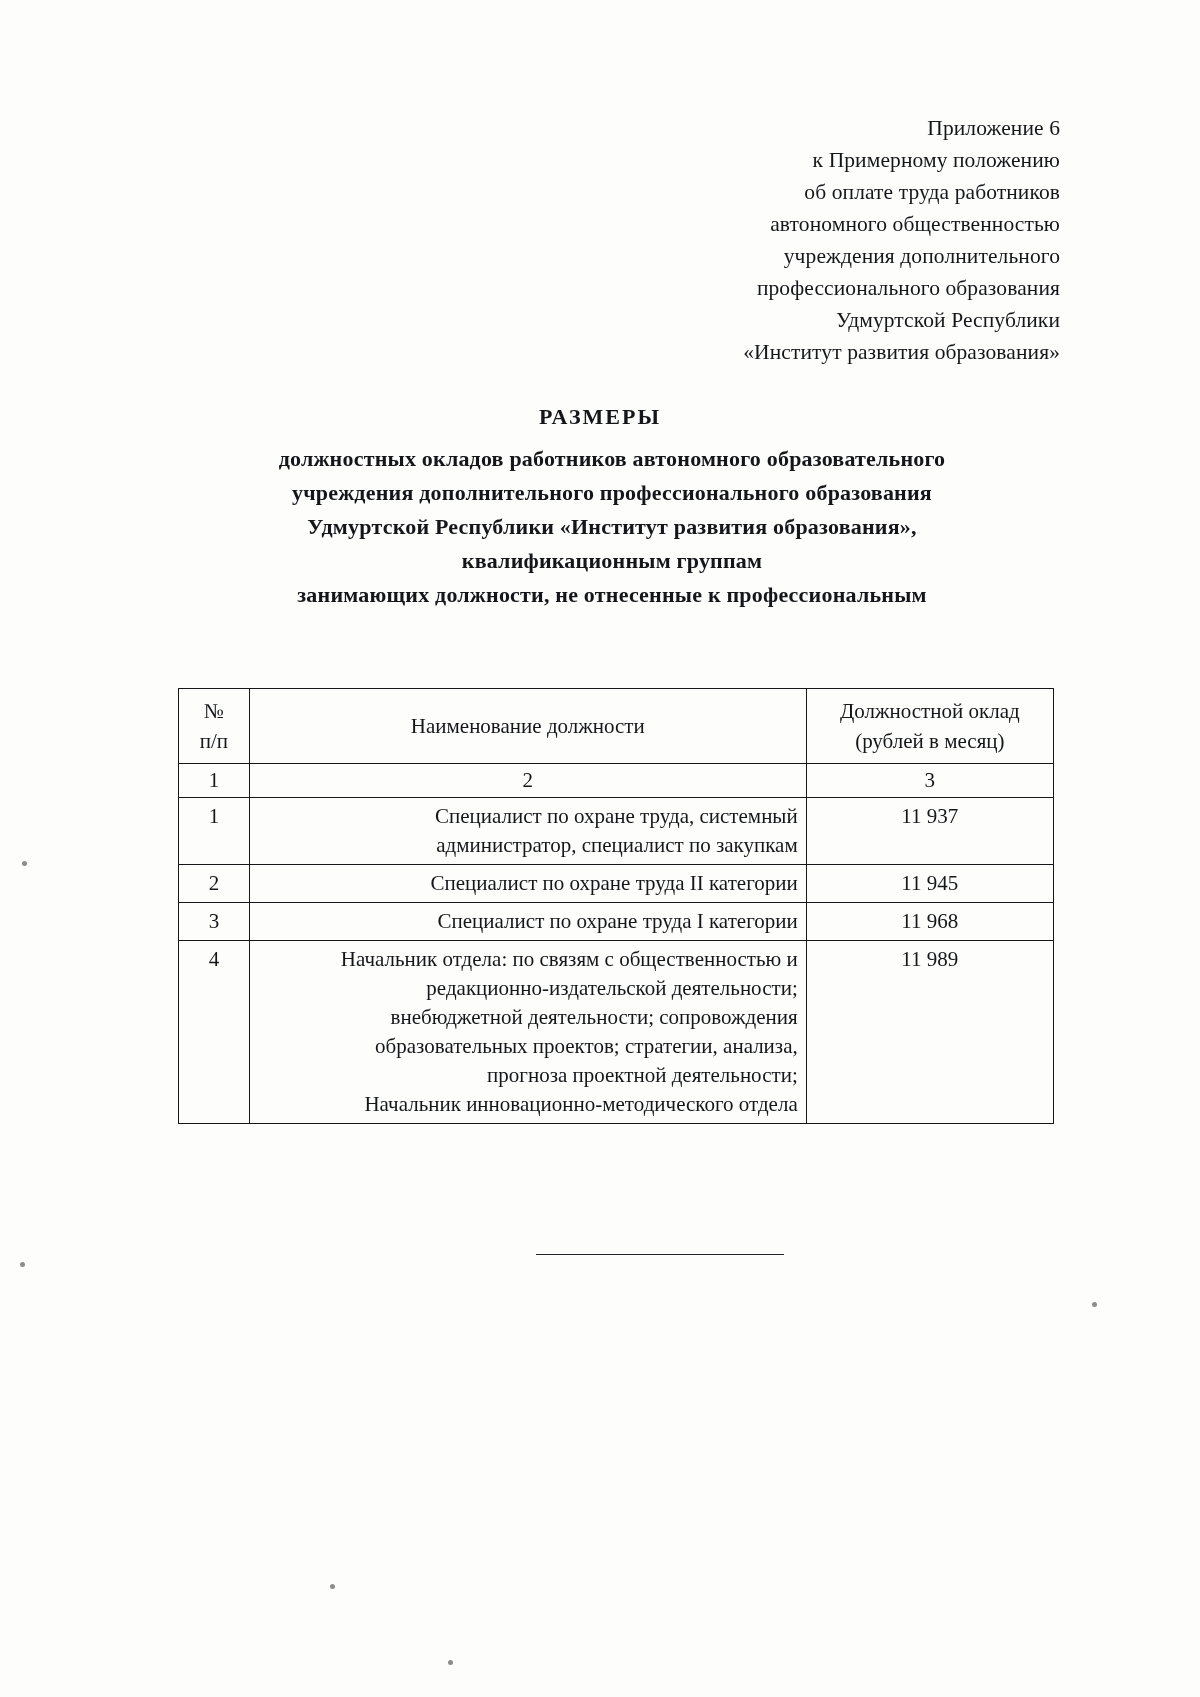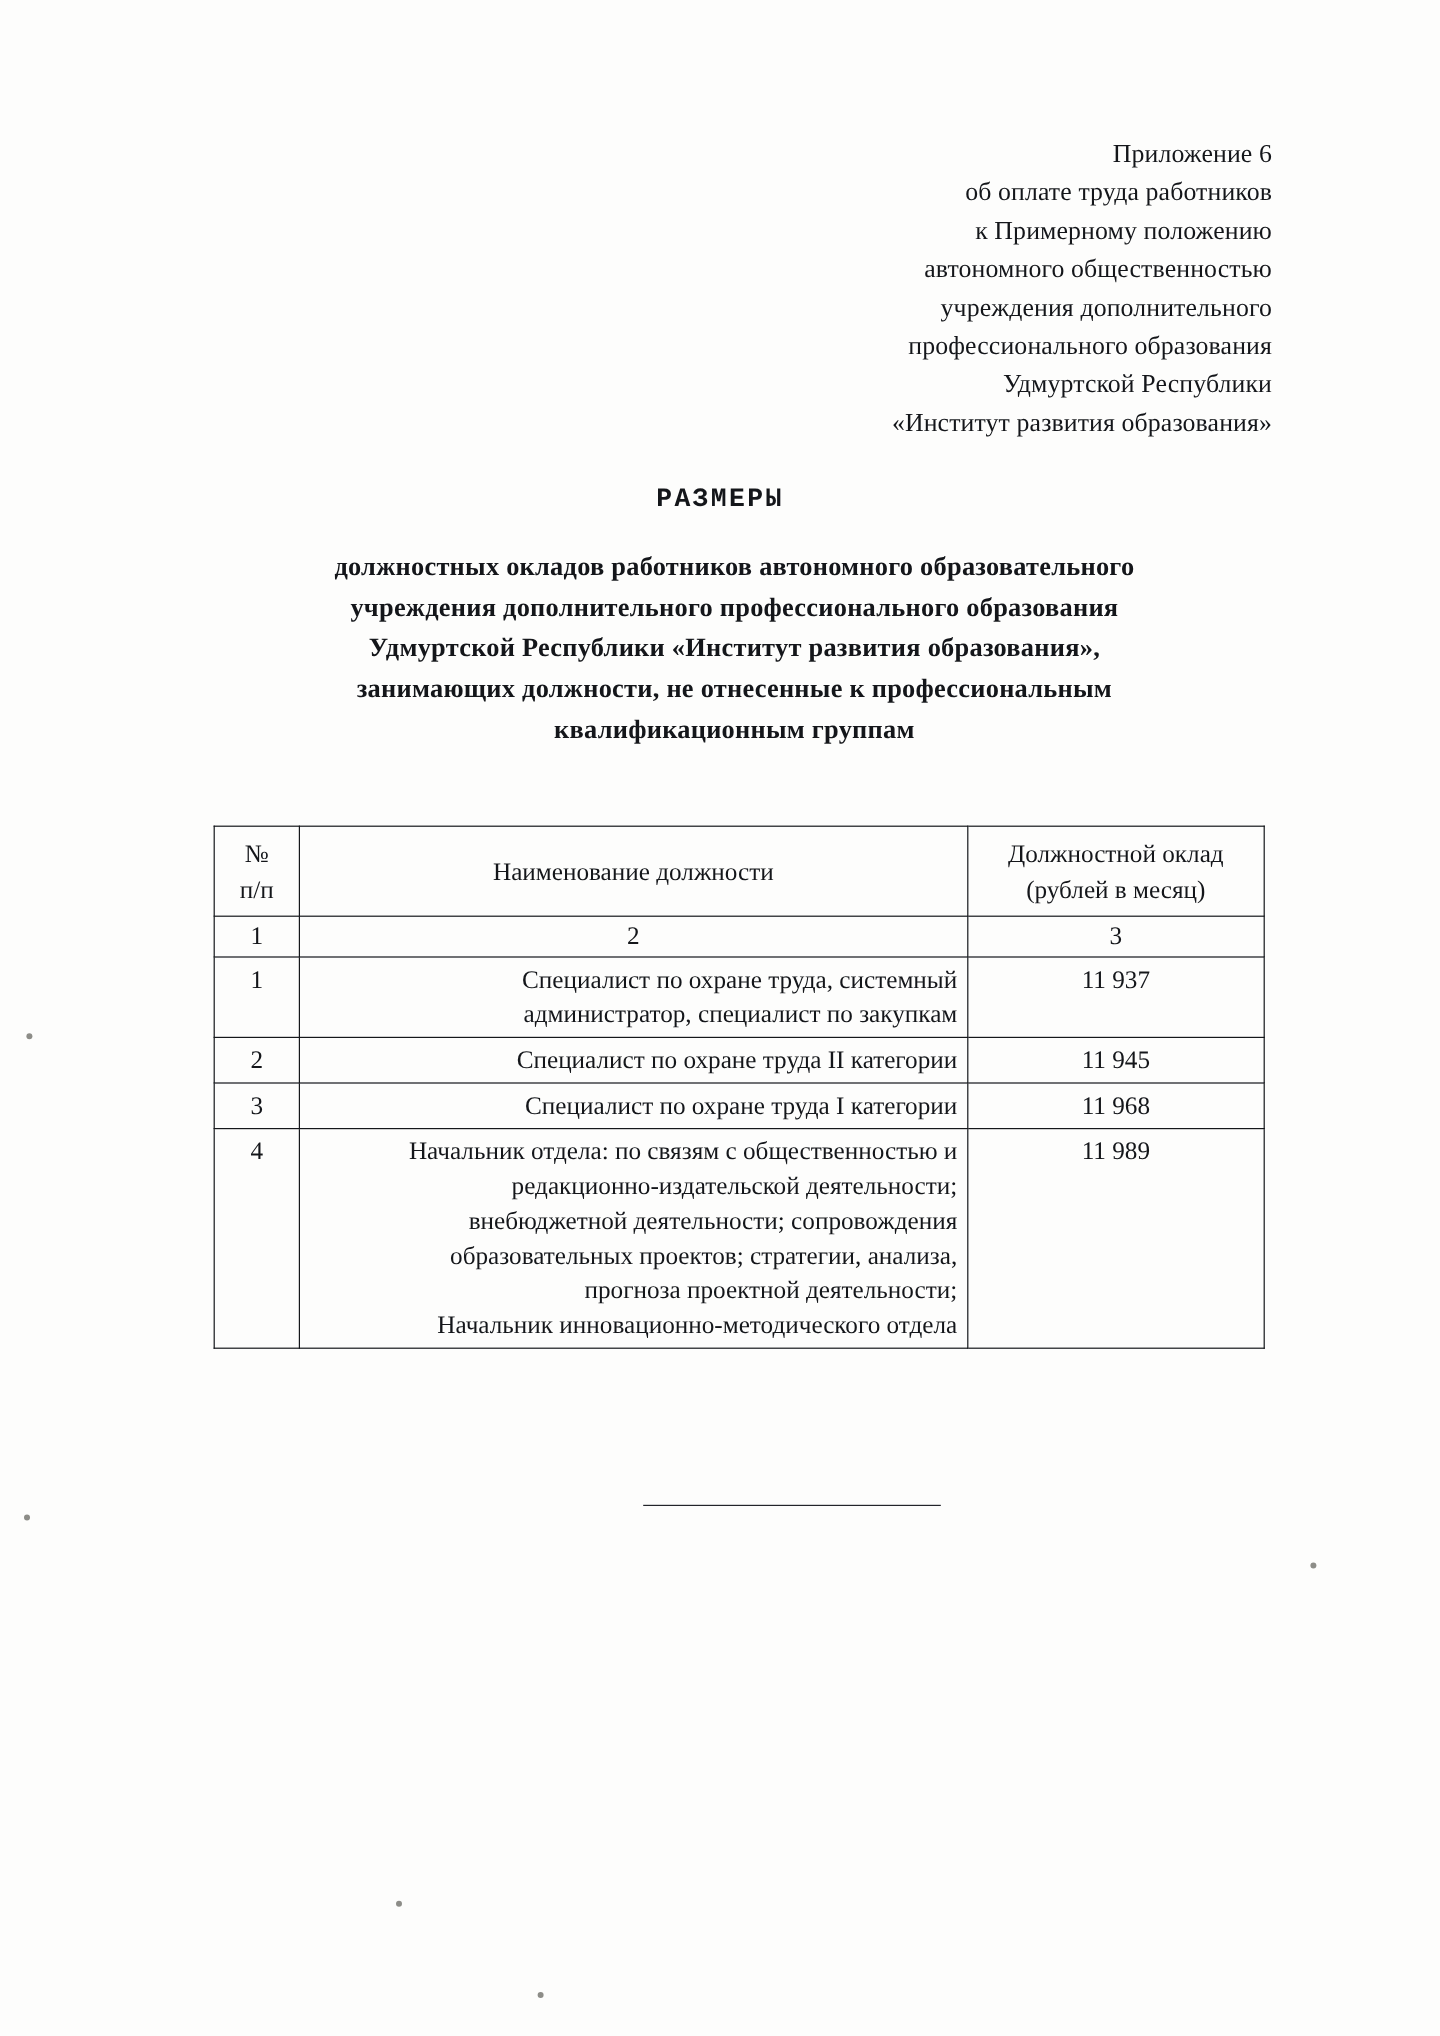--- a/index.html
+++ b/index.html
@@ -41,22 +41,21 @@
     left: 0;
     right: 0;
     text-align: center;
     font-weight: bold;
     font-size: 22px;
     line-height: 34px;
     letter-spacing: 0.2px;
   }
   .title-main {
     letter-spacing: 2px;
-    margin-bottom: 21px;
-    font-family: Liberation Mono, monospace;
+    margin-bottom: 8px;
   }
   .title-sub div {
     white-space: nowrap;
     padding-left: 24px;
   }
 
   table.salary {
     position: absolute;
     top: 688px;
     left: 178px;
@@ -121,37 +120,37 @@
 <div class="page">
 
   <div class="dot-mark" style="top:861px;left:22px;"></div>
   <div class="dot-mark" style="top:1262px;left:20px;"></div>
   <div class="dot-mark" style="top:1302px;left:1092px;"></div>
   <div class="dot-mark" style="top:1584px;left:330px;"></div>
   <div class="dot-mark" style="top:1660px;left:448px;"></div>
 
   <div class="header-block">
     <div>Приложение 6</div>
+    <div>к Примерному положению</div>
     <div>об оплате труда работников</div>
-    <div>к Примерному положению</div>
     <div>автономного общественностью</div>
     <div>учреждения дополнительного</div>
     <div>профессионального образования</div>
     <div>Удмуртской Республики</div>
     <div>«Институт развития образования»</div>
   </div>
 
   <div class="title-block">
     <div class="title-main">РАЗМЕРЫ</div>
     <div class="title-sub">
       <div>должностных окладов работников автономного образовательного</div>
       <div>учреждения дополнительного профессионального образования</div>
       <div>Удмуртской Республики «Институт развития образования»,</div>
+      <div>квалификационным группам</div>
       <div>занимающих должности, не отнесенные к профессиональным</div>
-      <div>квалификационным группам</div>
     </div>
   </div>
 
   <table class="salary">
     <thead>
       <tr>
         <th class="col-num head-cell cell-multiline">№
 п/п</th>
         <th class="col-name head-cell">Наименование должности</th>
         <th class="col-salary head-cell cell-multiline">Должностной оклад

